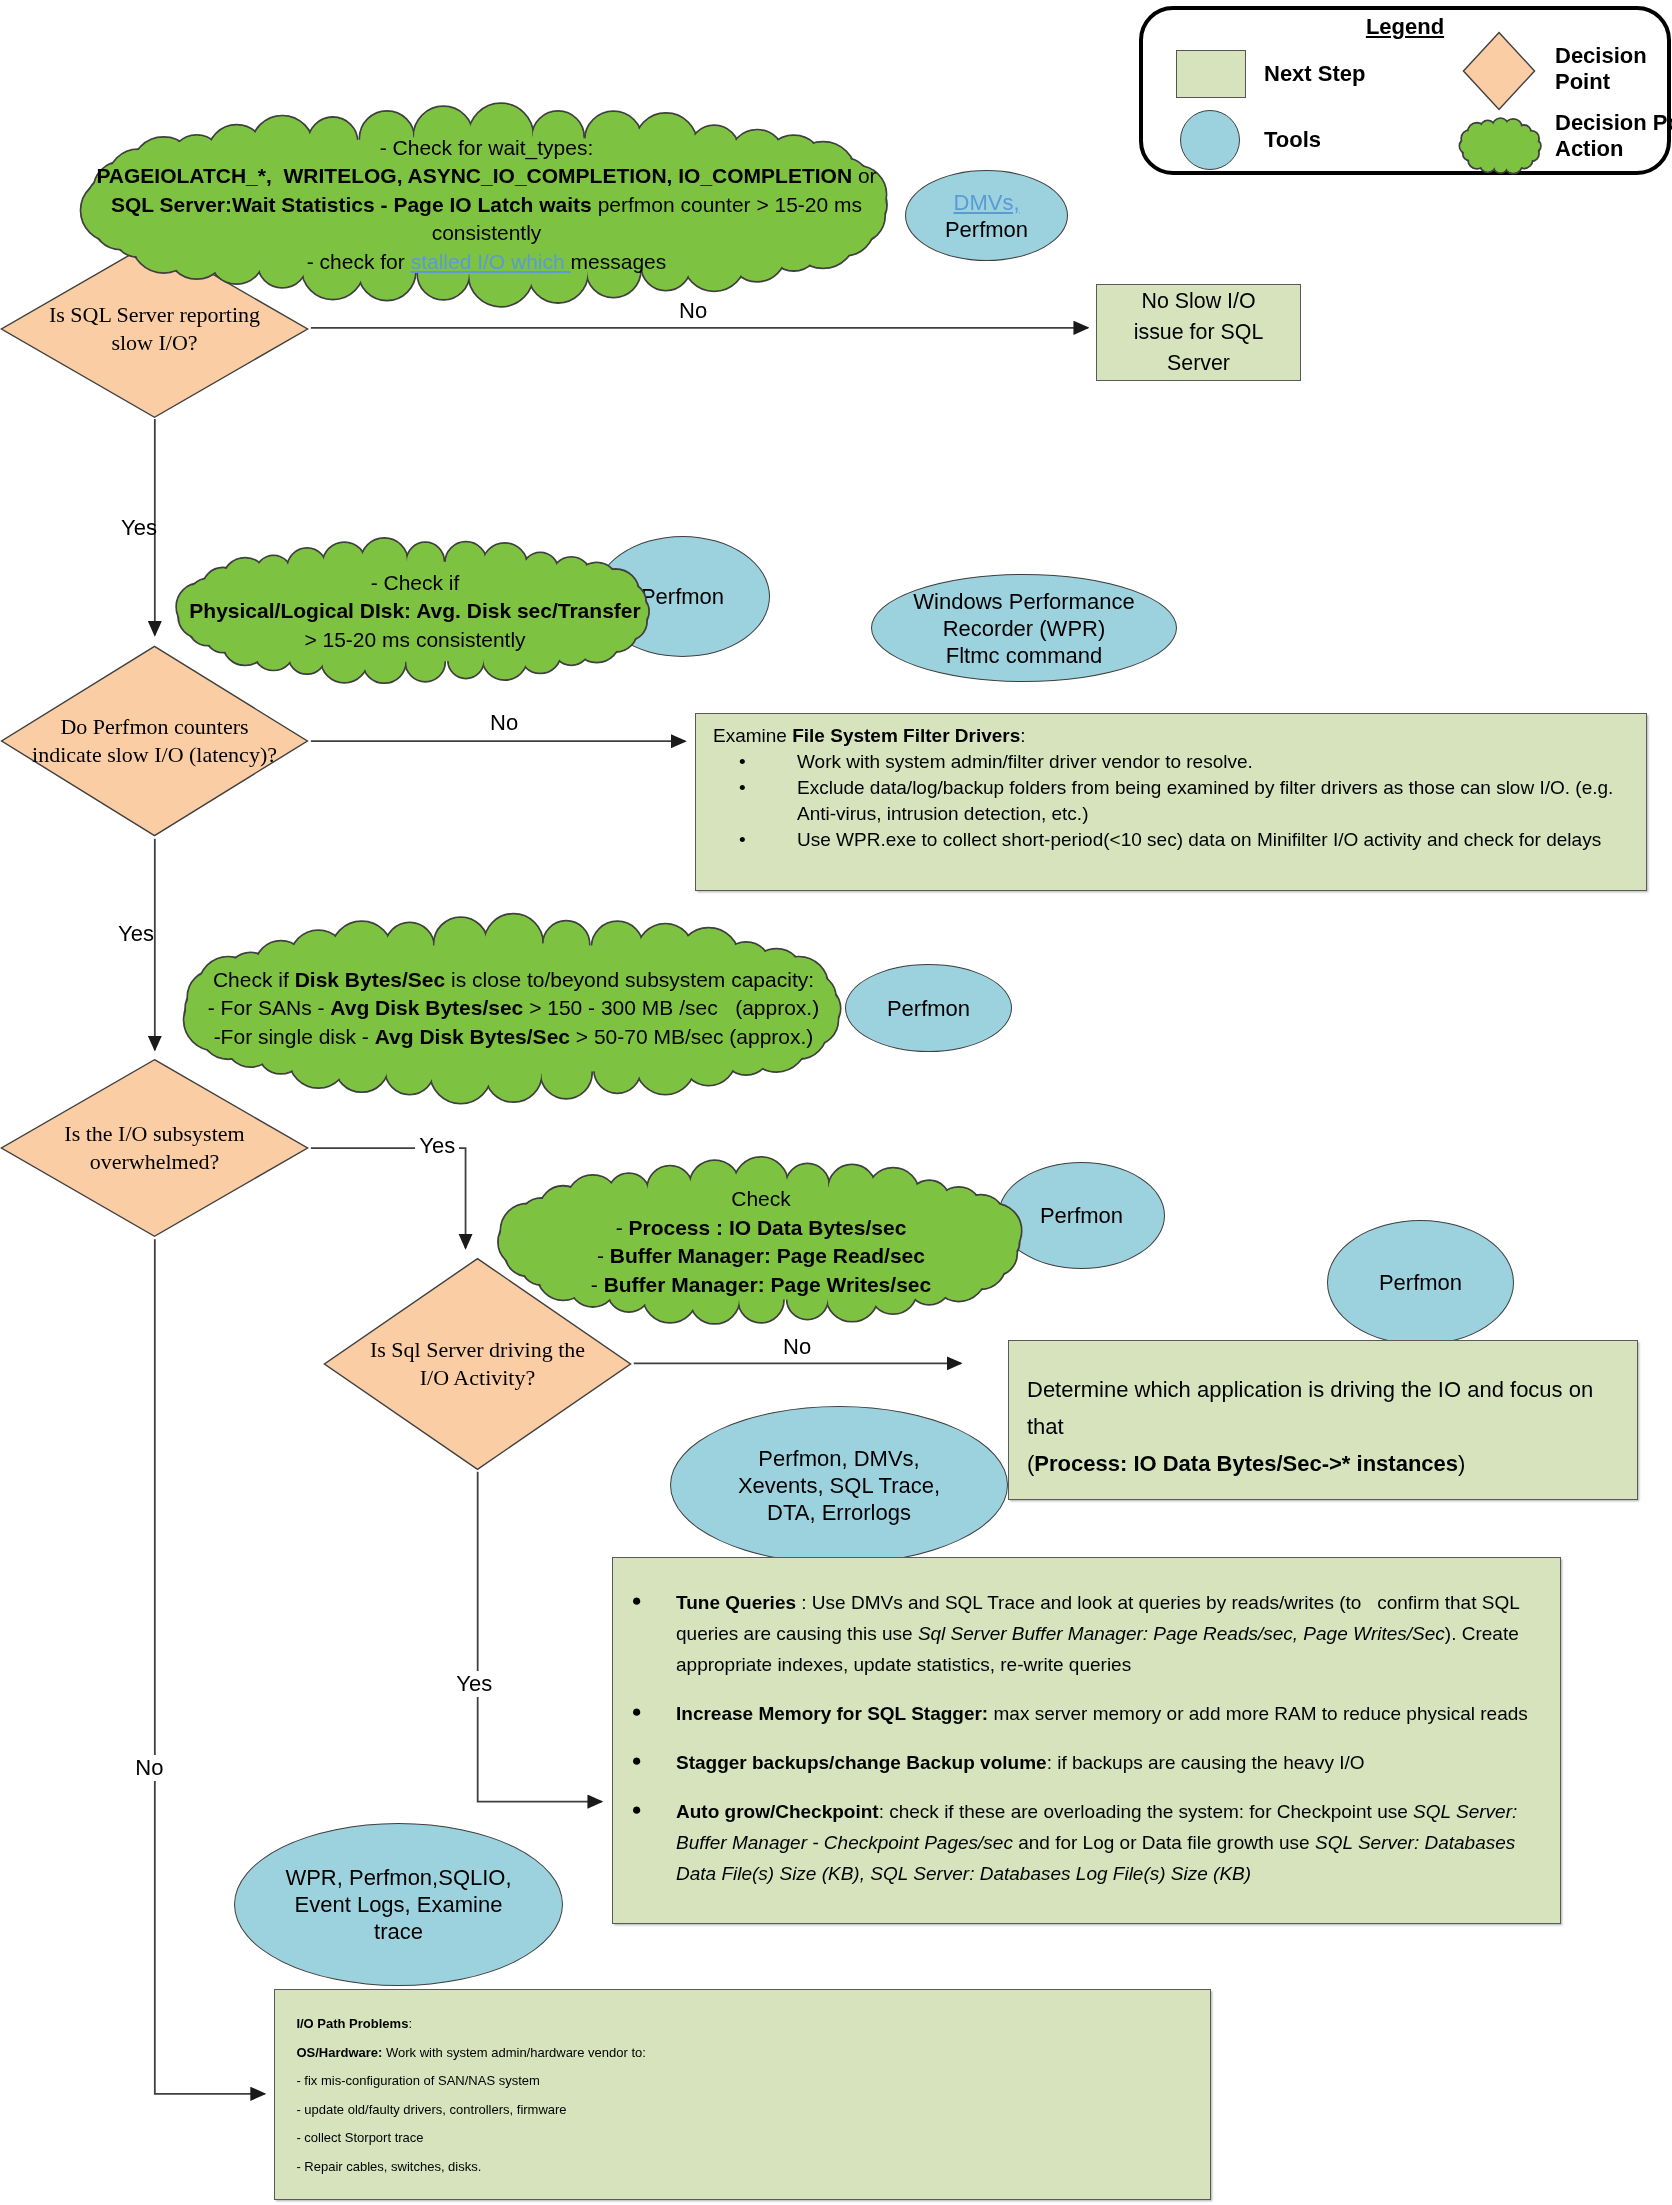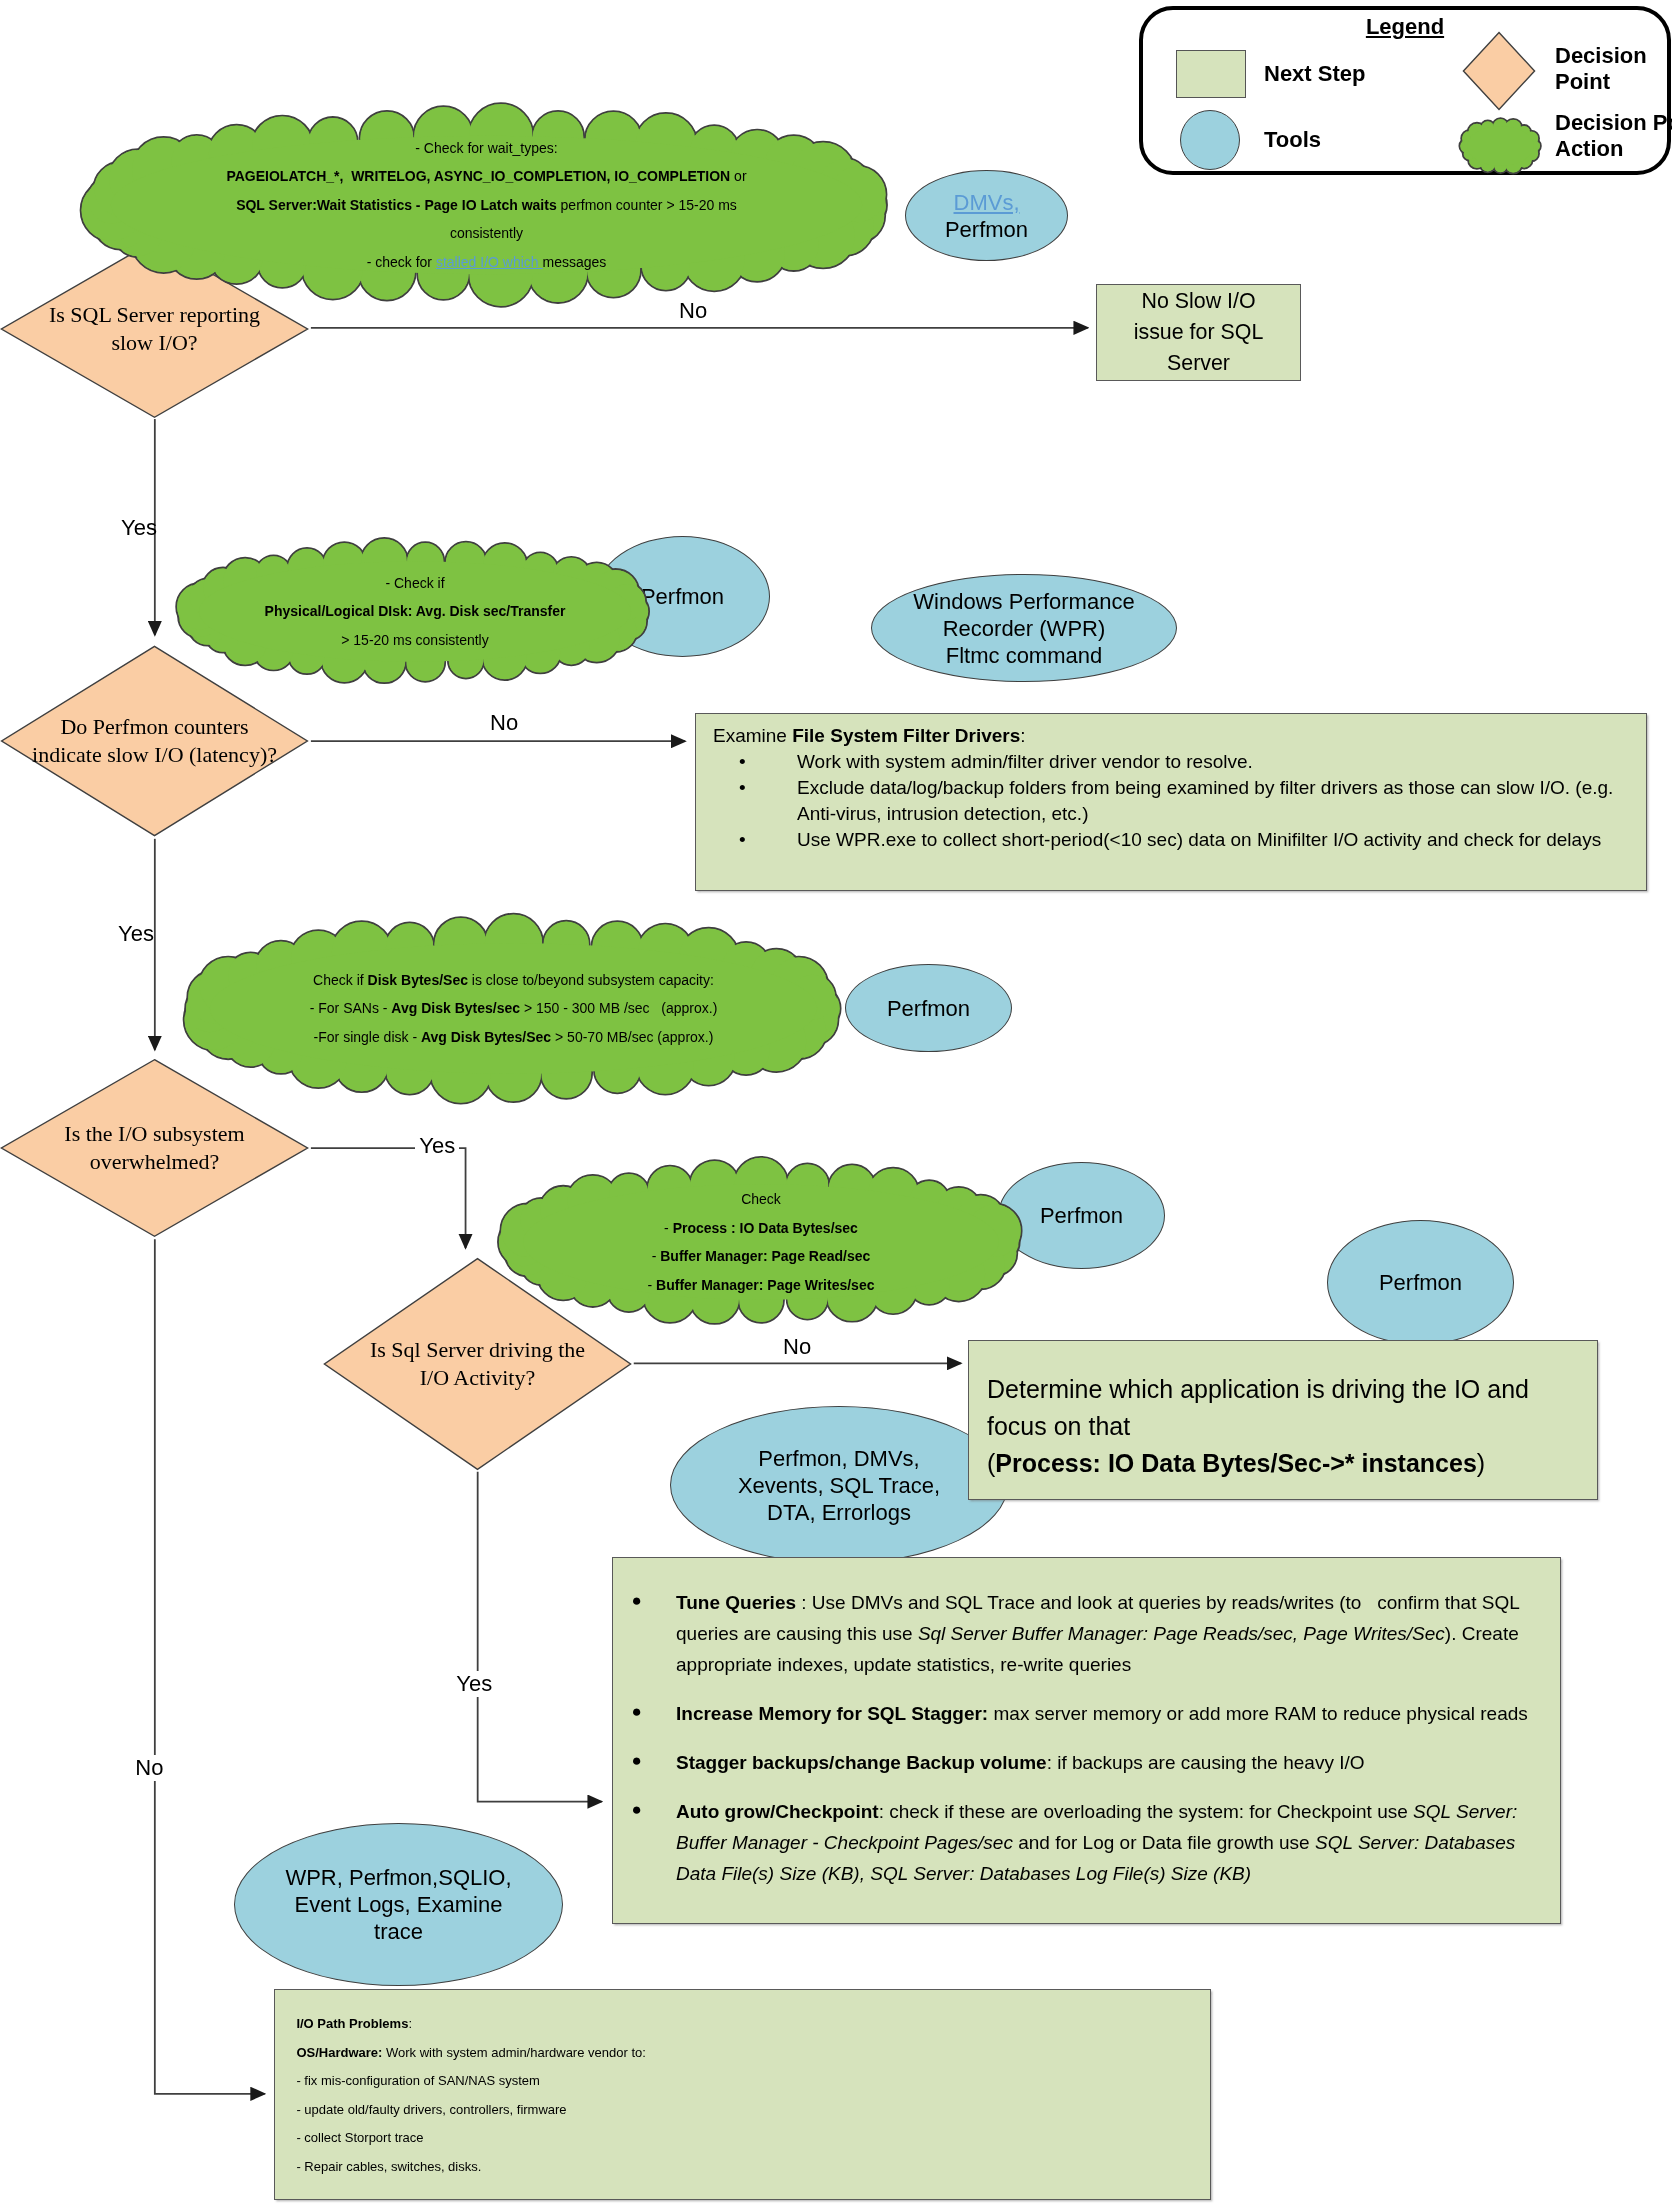--- a/index.html
+++ b/index.html
@@ -7,21 +7,21 @@
     --ellipse_blue:#9CD1DE; --link_blue:#5B9BD5; --line_gray:#3F3F3F;
   }
   html,body{margin:0;padding:0;background:#fff;}
   #canvas{position:relative;width:1673px;height:2205px;background:#fff;
     font-family:"Liberation Sans",sans-serif;color:#000;overflow:hidden;}
   #connectors{position:absolute;left:0;top:0;z-index:0;}
   .shape{position:absolute;box-sizing:border-box;}
   .cloud{z-index:3;}
   .cloud-svg{position:absolute;left:0;top:0;overflow:visible;}
   .cloud-text{position:absolute;inset:0;display:flex;flex-direction:column;justify-content:center;
-    align-items:center;text-align:center;font-size:14px;line-height:28.5px;z-index:2;}
+    align-items:center;text-align:center;font-size:21px;line-height:28.5px;z-index:2;}
   .cloud-text .tline{white-space:pre;}
   .diamond{z-index:2;}
   .diamond-svg{position:absolute;left:0;top:0;}
   .dtext{position:absolute;inset:0;display:flex;align-items:center;justify-content:center;
     text-align:center;font-family:"Liberation Serif",serif;font-size:22px;line-height:28px;padding:0 30px;}
   .ellipse{border-radius:50%;background:var(--ellipse_blue);border:1.4px solid #3f3f3f;
     display:flex;flex-direction:column;align-items:center;justify-content:center;text-align:center;
     font-size:22px;line-height:27px;z-index:1;}
   .ellipse .tline{white-space:pre;text-align:center;}
   .box{background:var(--box_green);border:1.4px solid #595959;z-index:1;}
@@ -32,21 +32,21 @@
   .edge-label{position:absolute;font-size:22px;z-index:4;}
   .edge-label.online{background:#fff;padding:0 4.3px;}
   
   #box-no-slow{display:flex;flex-direction:column;align-items:center;justify-content:center;
     text-align:center;font-size:21.4px;line-height:31px;}
   
   #box-filter{font-size:19px;line-height:26px;padding:8.6px 17px;}
   #box-filter .bi{position:relative;padding-left:84px;}
   #box-filter .dot{position:absolute;left:26px;top:0;}
   
-  #box-determine{font-size:25px;line-height:37px;padding:30px 14.3px 0 18px;}
+  #box-determine{font-size:22px;line-height:37px;padding:30px 14.3px 0 18px;margin-left:40px;}
   
   #box-tune{font-size:19px;line-height:31px;padding:28.5px 24px 0 0;}
   #box-tune .bi{position:relative;padding-left:63px;margin-bottom:18px;}
   #box-tune .dot{position:absolute;left:18.5px;top:-1.4px;font-size:17px;}
   .btext{white-space:pre-wrap;}
   
   #box-iopath{font-size:13px;line-height:28.5px;padding:20px 17px 0 21.4px;}
   
   #legend{position:absolute;left:1139px;top:5.7px;width:532px;height:169px;border:4.3px solid #000;
     border-radius:34px;background:#fff;z-index:5;box-sizing:border-box;}

